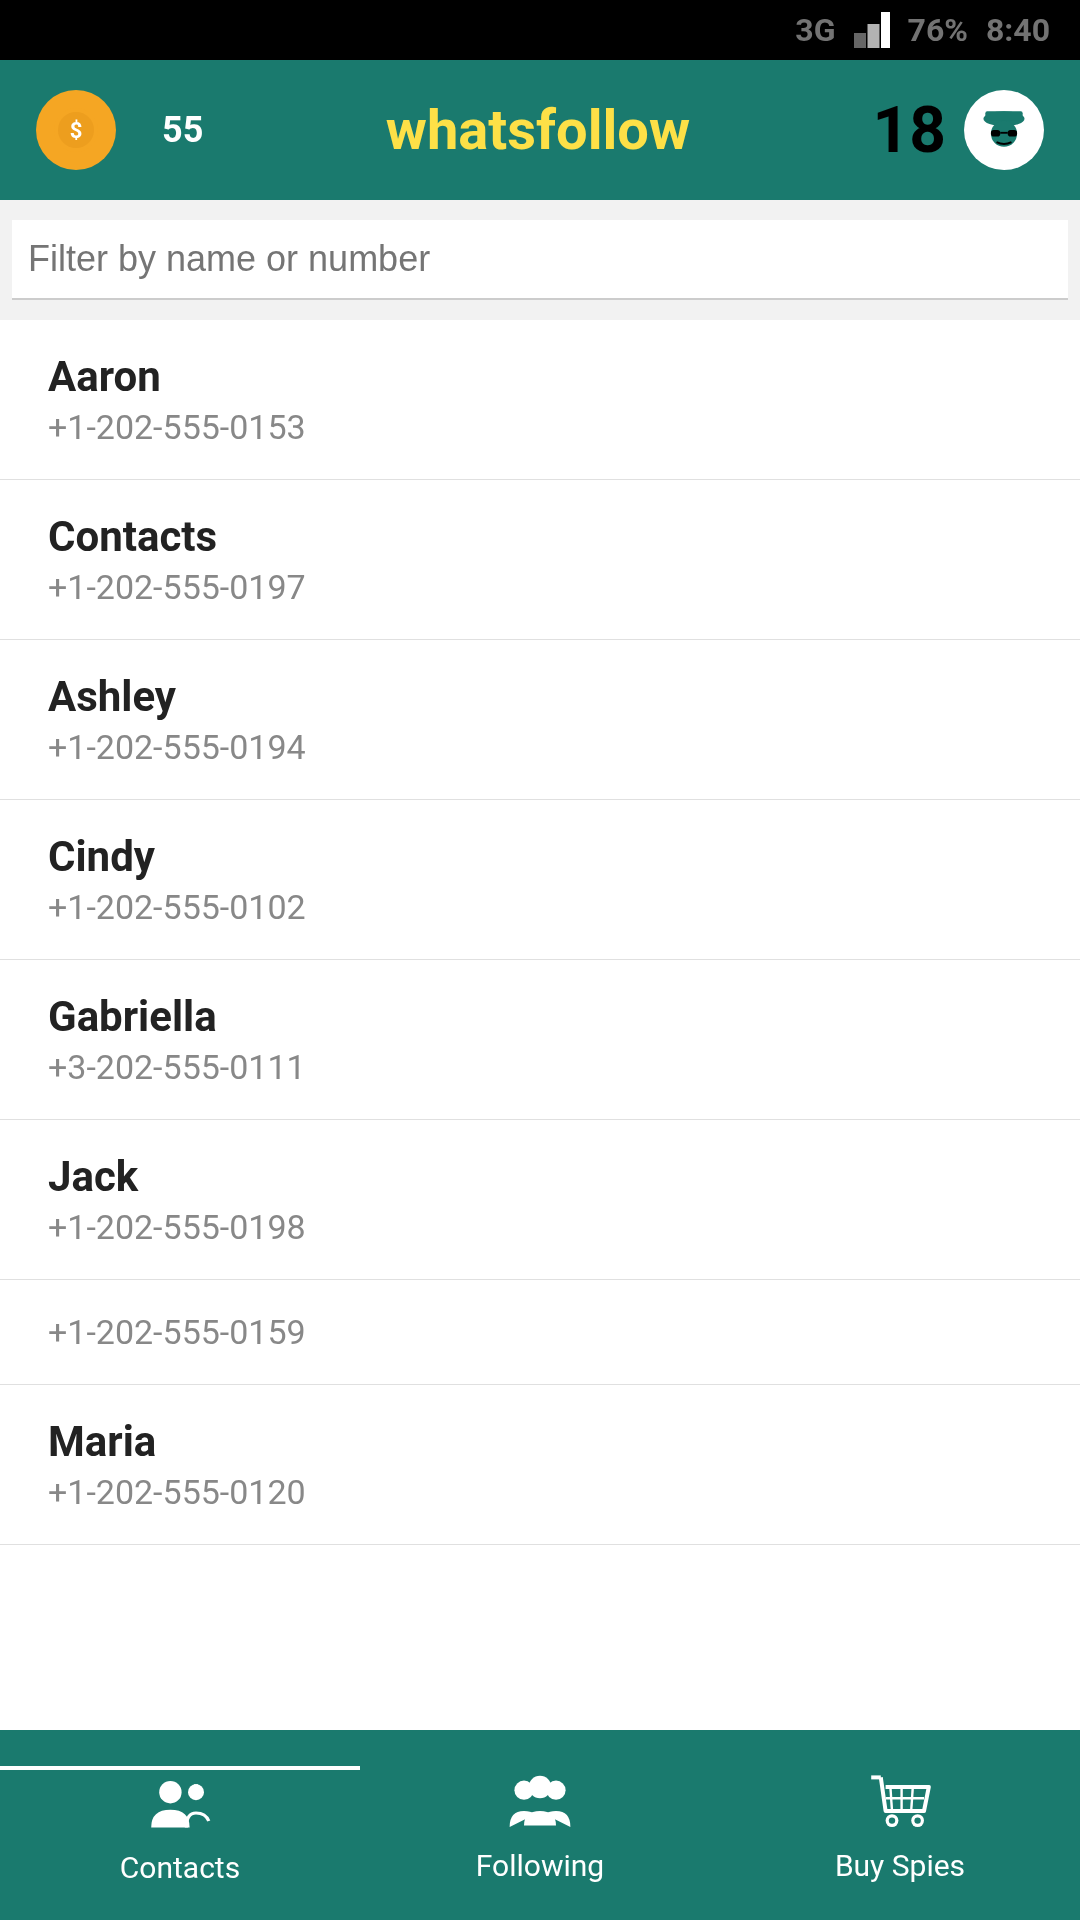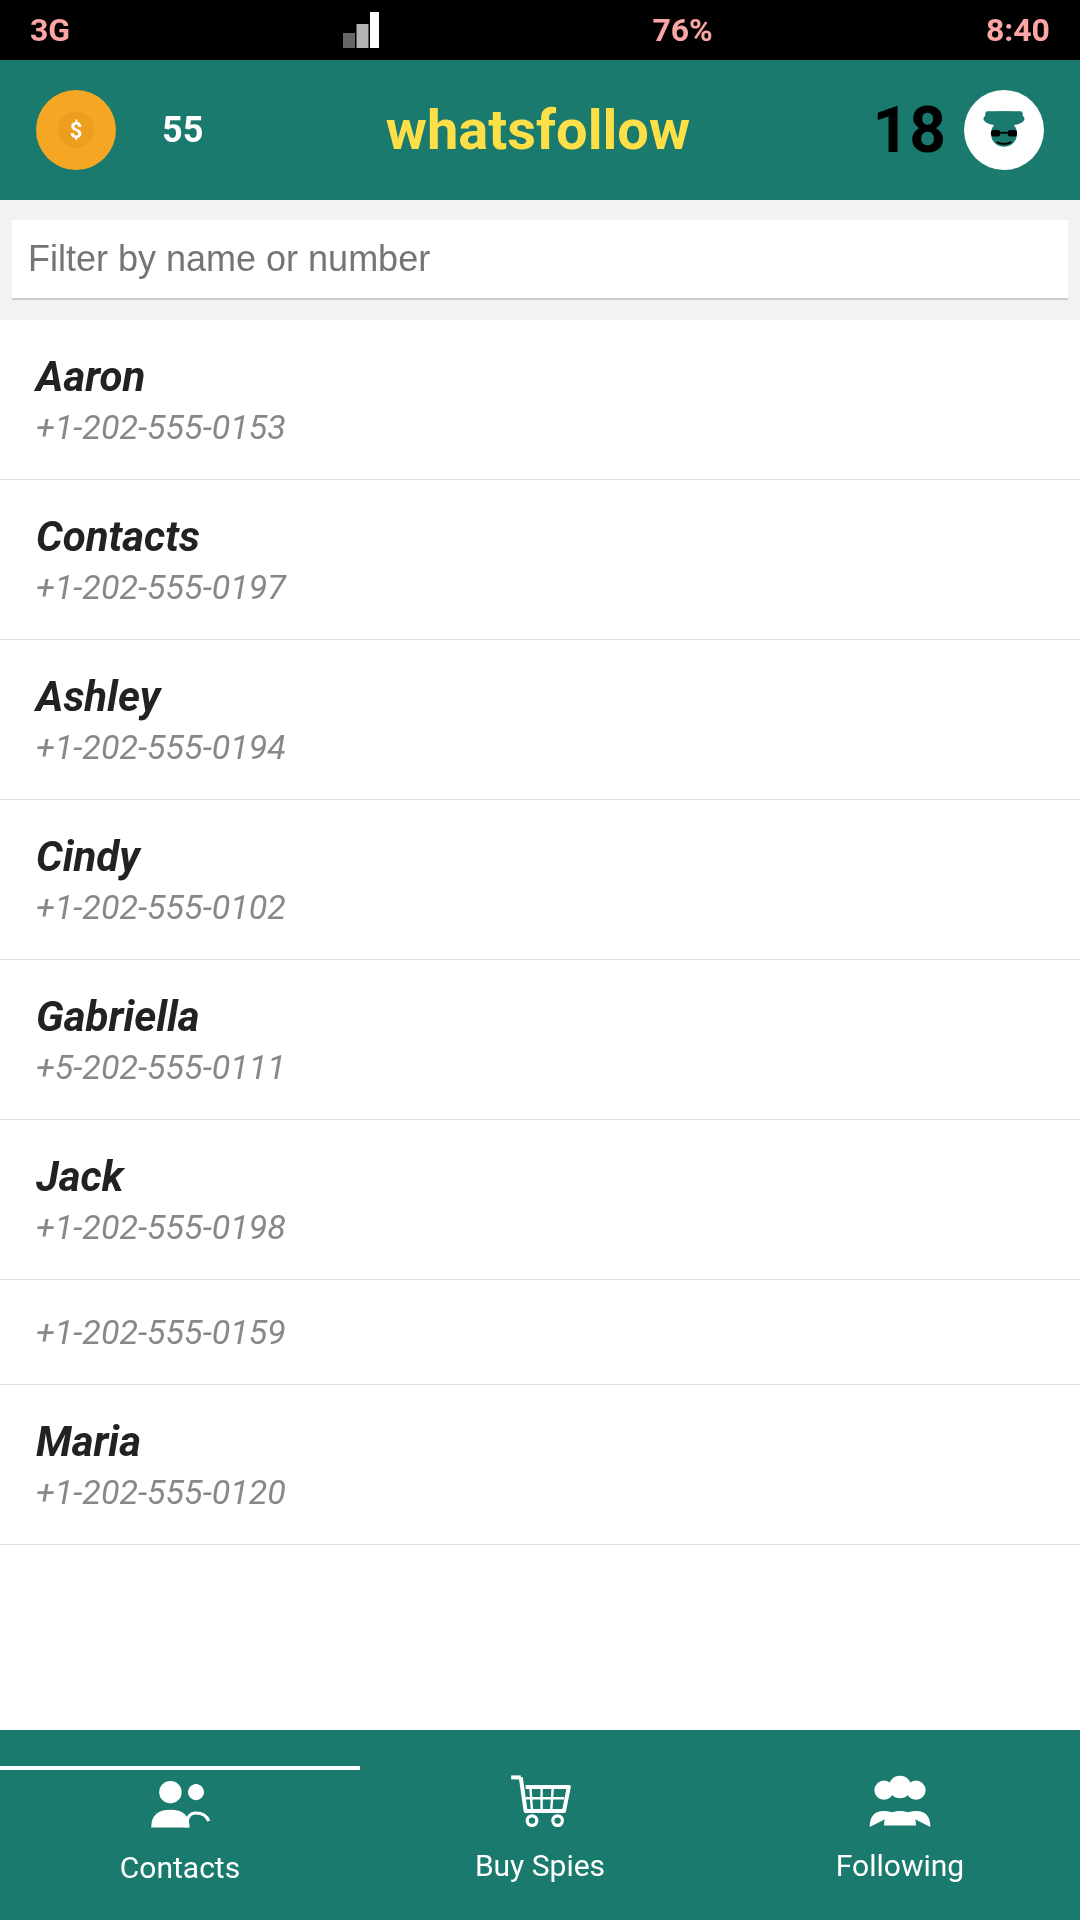--- a/index.html
+++ b/index.html
@@ -11,25 +11,25 @@
       font-family: 'Roboto', Arial, sans-serif;
       background: #fff;
       overflow: hidden;
       display: flex;
       flex-direction: column;
     }
 
     
     .status-bar {
       background: #000;
-      color: #fca5a5;
+      color: #737373;
       height: 60px;
       display: flex;
       align-items: center;
-      justify-content: space-between;
+      justify-content: flex-end;
       padding: 0 30px;
       gap: 18px;
       font-size: 32px;
       font-weight: bold;
       flex-shrink: 0;
     }
     .signal-icon {
       width: 36px;
       height: 36px;
     }
@@ -111,24 +111,23 @@
       outline: none;
     }
 
     
     .contact-list {
       flex: 1;
       overflow-y: auto;
       background: #fff;
     }
     .contact-item {
-      padding: 32px 36px;
+      padding: 32px 48px;
       border-bottom: 1px solid #e0e0e0;
       cursor: pointer;
-      font-style: italic;
     }
     .contact-name {
       font-size: 42px;
       font-weight: bold;
       color: #222;
       margin-bottom: 6px;
     }
     .contact-phone {
       font-size: 34px;
       color: #888;
@@ -236,21 +235,21 @@
     <div class="contact-item">
       <div class="contact-name">Ashley</div>
       <div class="contact-phone">+1-202-555-0194</div>
     </div>
     <div class="contact-item">
       <div class="contact-name">Cindy</div>
       <div class="contact-phone">+1-202-555-0102</div>
     </div>
     <div class="contact-item">
       <div class="contact-name">Gabriella</div>
-      <div class="contact-phone">+5-202-555-0111</div>
+      <div class="contact-phone">+3-202-555-0111</div>
     </div>
     <div class="contact-item">
       <div class="contact-name">Jack</div>
       <div class="contact-phone">+1-202-555-0198</div>
     </div>
     <div class="contact-item">
       <div class="contact-phone">+1-202-555-0159</div>
     </div>
     <div class="contact-item">
       <div class="contact-name">Maria</div>
@@ -265,47 +264,47 @@
         <circle cx="28" cy="24" r="14"></circle>
         <path d="M4 68 Q4 46 28 46 Q52 46 52 68 Z"></path>
         <circle cx="60" cy="24" r="10"></circle>
         <line x1="58" y1="34" x2="62" y2="34"></line>
         <path d="M48 68 Q48 50 60 50 Q72 50 76 60" stroke="white" stroke-width="4" fill="none"></path>
         <line x1="54" y1="20" x2="66" y2="20" stroke="white" stroke-width="5"></line>
         <line x1="60" y1="14" x2="60" y2="26" stroke="white" stroke-width="5"></line>
       </svg>
     </div>
     <span class="nav-label">Contacts</span>
+  </div>
+
+  <div class="nav-item">
+    <div class="nav-icon">
+      <svg viewBox="0 0 80 80" fill="white">
+        <circle cx="20" cy="24" r="12"></circle>
+        <circle cx="40" cy="20" r="14"></circle>
+        <circle cx="60" cy="24" r="12"></circle>
+        <path d="M2 70 Q2 50 20 50 Q28 50 34 54"></path>
+        <path d="M46 54 Q52 50 60 50 Q78 50 78 70"></path>
+        <path d="M20 68 Q20 50 40 50 Q60 50 60 68 Z"></path>
+      </svg>
+    </div>
+    <span class="nav-label">Following</span>
   </div>
 
   <div class="nav-item">
     <div class="nav-icon">
       <svg viewBox="0 0 80 80" fill="white">
         <line x1="4" y1="8" x2="16" y2="8" stroke="white" stroke-width="5"></line>
         <path d="M16 8 L22 50 L70 50 L76 20 L22 20" stroke="white" stroke-width="5" fill="none" stroke-linejoin="round"></path>
         <line x1="28" y1="20" x2="30" y2="50" stroke="white" stroke-width="3"></line>
         <line x1="42" y1="20" x2="42" y2="50" stroke="white" stroke-width="3"></line>
         <line x1="56" y1="20" x2="54" y2="50" stroke="white" stroke-width="3"></line>
         <line x1="22" y1="34" x2="70" y2="34" stroke="white" stroke-width="3"></line>
         <circle cx="30" cy="62" r="8" fill="white"></circle>
         <circle cx="30" cy="62" r="4" fill="#1a7a6e"></circle>
         <circle cx="62" cy="62" r="8" fill="white"></circle>
         <circle cx="62" cy="62" r="4" fill="#1a7a6e"></circle>
       </svg>
     </div>
     <span class="nav-label">Buy Spies</span>
   </div>
 
-  <div class="nav-item">
-    <div class="nav-icon">
-      <svg viewBox="0 0 80 80" fill="white">
-        <circle cx="20" cy="24" r="12"></circle>
-        <circle cx="40" cy="20" r="14"></circle>
-        <circle cx="60" cy="24" r="12"></circle>
-        <path d="M2 70 Q2 50 20 50 Q28 50 34 54"></path>
-        <path d="M46 54 Q52 50 60 50 Q78 50 78 70"></path>
-        <path d="M20 68 Q20 50 40 50 Q60 50 60 68 Z"></path>
-      </svg>
-    </div>
-    <span class="nav-label">Following</span>
-  </div>
-
 </div>
 
 </body></html>

